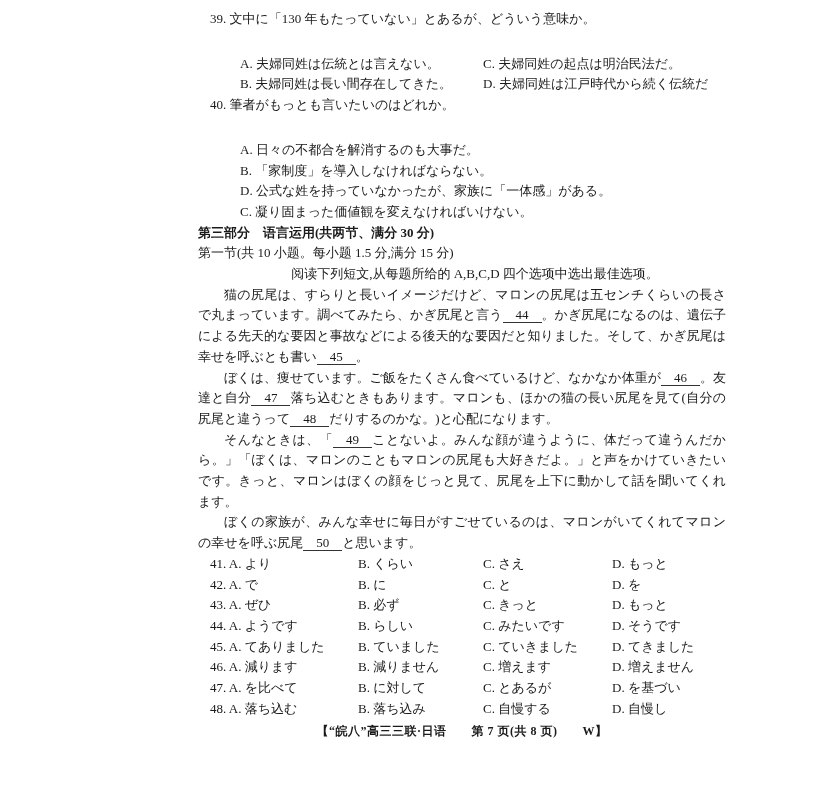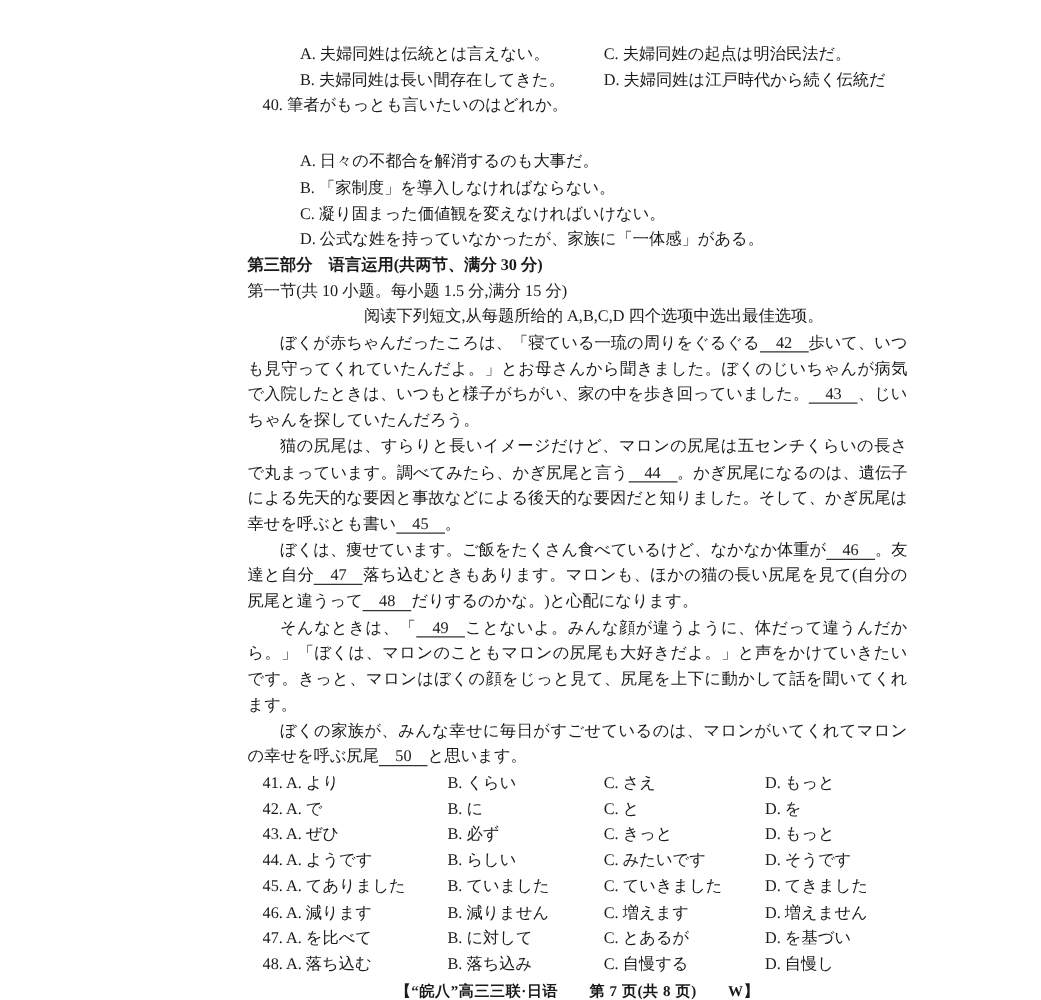--- a/index.html
+++ b/index.html
@@ -25,42 +25,42 @@
   .cloze-row { display: grid; grid-template-columns: 148px 125px 129px auto; padding-left: 12px; }
   .cloze-cell { white-space: nowrap; overflow: hidden; }
   .footer { text-align: center; font-weight: bold; font-size: 12px; letter-spacing: 0.5px; margin-top: 1px; }
 </style>
 </head>
 <body>
 
 <div class="page">
   <section id="reading-questions">
       <div class="q-block">
+        <div class="q-stem"><span class="q-num">39.</span> <span>文中に「130 年もたっていない」とあるが、どういう意味か。</span></div>
         <div class="opts two-col">
           <div class="opt"><span class="opt-label">A.</span> <span>夫婦同姓は伝統とは言えない。</span></div>
           <div class="opt"><span class="opt-label">C.</span> <span>夫婦同姓の起点は明治民法だ。</span></div>
           <div class="opt"><span class="opt-label">B.</span> <span>夫婦同姓は長い間存在してきた。</span></div>
           <div class="opt"><span class="opt-label">D.</span> <span>夫婦同姓は江戸時代から続く伝統だ</span></div>
         </div>
       </div>
       <div class="q-block">
         <div class="q-stem"><span class="q-num">40.</span> <span>筆者がもっとも言いたいのはどれか。</span></div>
         <div class="opts">
           <div class="opt"><span class="opt-label">A.</span> <span>日々の不都合を解消するのも大事だ。</span></div>
           <div class="opt"><span class="opt-label">B.</span> <span>「家制度」を導入しなければならない。</span></div>
+          <div class="opt"><span class="opt-label">D.</span> <span>公式な姓を持っていなかったが、家族に「一体感」がある。</span></div>
           <div class="opt"><span class="opt-label">C.</span> <span>凝り固まった価値観を変えなければいけない。</span></div>
-          <div class="opt"><span class="opt-label">D.</span> <span>公式な姓を持っていなかったが、家族に「一体感」がある。</span></div>
         </div>
       </div>
     </section>
   <div class="part-heading">第三部分　语言运用(共两节、满分 30 分)</div>
   <div>第一节(共 10 小题。每小题 1.5 分,满分 15 分)</div>
   <div class="indent">阅读下列短文,从每题所给的 A,B,C,D 四个选项中选出最佳选项。</div>
   <section id="cloze-passage">
-      <p class="passage-para">ぼくが赤ちゃんだったころは、「寝ている一琉の周りをぐるぐる<span class="blank">42</span>歩いて、いつも見守ってくれていたんだよ。」とお母さんから聞きました。ぼくのじいちゃんが病気で入院したときは、いつもと様子がちがい、家の中を歩き回っていました。<span class="blank">43</span>、じいちゃんを探していたんだろう。</p>
       <p class="passage-para">猫の尻尾は、すらりと長いイメージだけど、マロンの尻尾は五センチくらいの長さで丸まっています。調べてみたら、かぎ尻尾と言う<span class="blank">44</span>。かぎ尻尾になるのは、遺伝子による先天的な要因と事故などによる後天的な要因だと知りました。そして、かぎ尻尾は幸せを呼ぶとも書い<span class="blank">45</span>。</p>
       <p class="passage-para">ぼくは、痩せています。ご飯をたくさん食べているけど、なかなか体重が<span class="blank">46</span>。友達と自分<span class="blank">47</span>落ち込むときもあります。マロンも、ほかの猫の長い尻尾を見て(自分の尻尾と違うって<span class="blank">48</span>だりするのかな。)と心配になります。</p>
       <p class="passage-para">そんなときは、「<span class="blank">49</span>ことないよ。みんな顔が違うように、体だって違うんだから。」「ぼくは、マロンのこともマロンの尻尾も大好きだよ。」と声をかけていきたいです。きっと、マロンはぼくの顔をじっと見て、尻尾を上下に動かして話を聞いてくれます。</p>
       <p class="passage-para">ぼくの家族が、みんな幸せに毎日がすごせているのは、マロンがいてくれてマロンの幸せを呼ぶ尻尾<span class="blank">50</span>と思います。</p>
     </section>
   <section id="cloze-options">
       <div class="cloze-row">
         <div class="cloze-cell"><span class="cloze-num">41.</span> <span class="opt-label">A.</span> <span>より</span></div>
         <div class="cloze-cell"><span class="opt-label">B.</span> <span>くらい</span></div>
         <div class="cloze-cell"><span class="opt-label">C.</span> <span>さえ</span></div>

